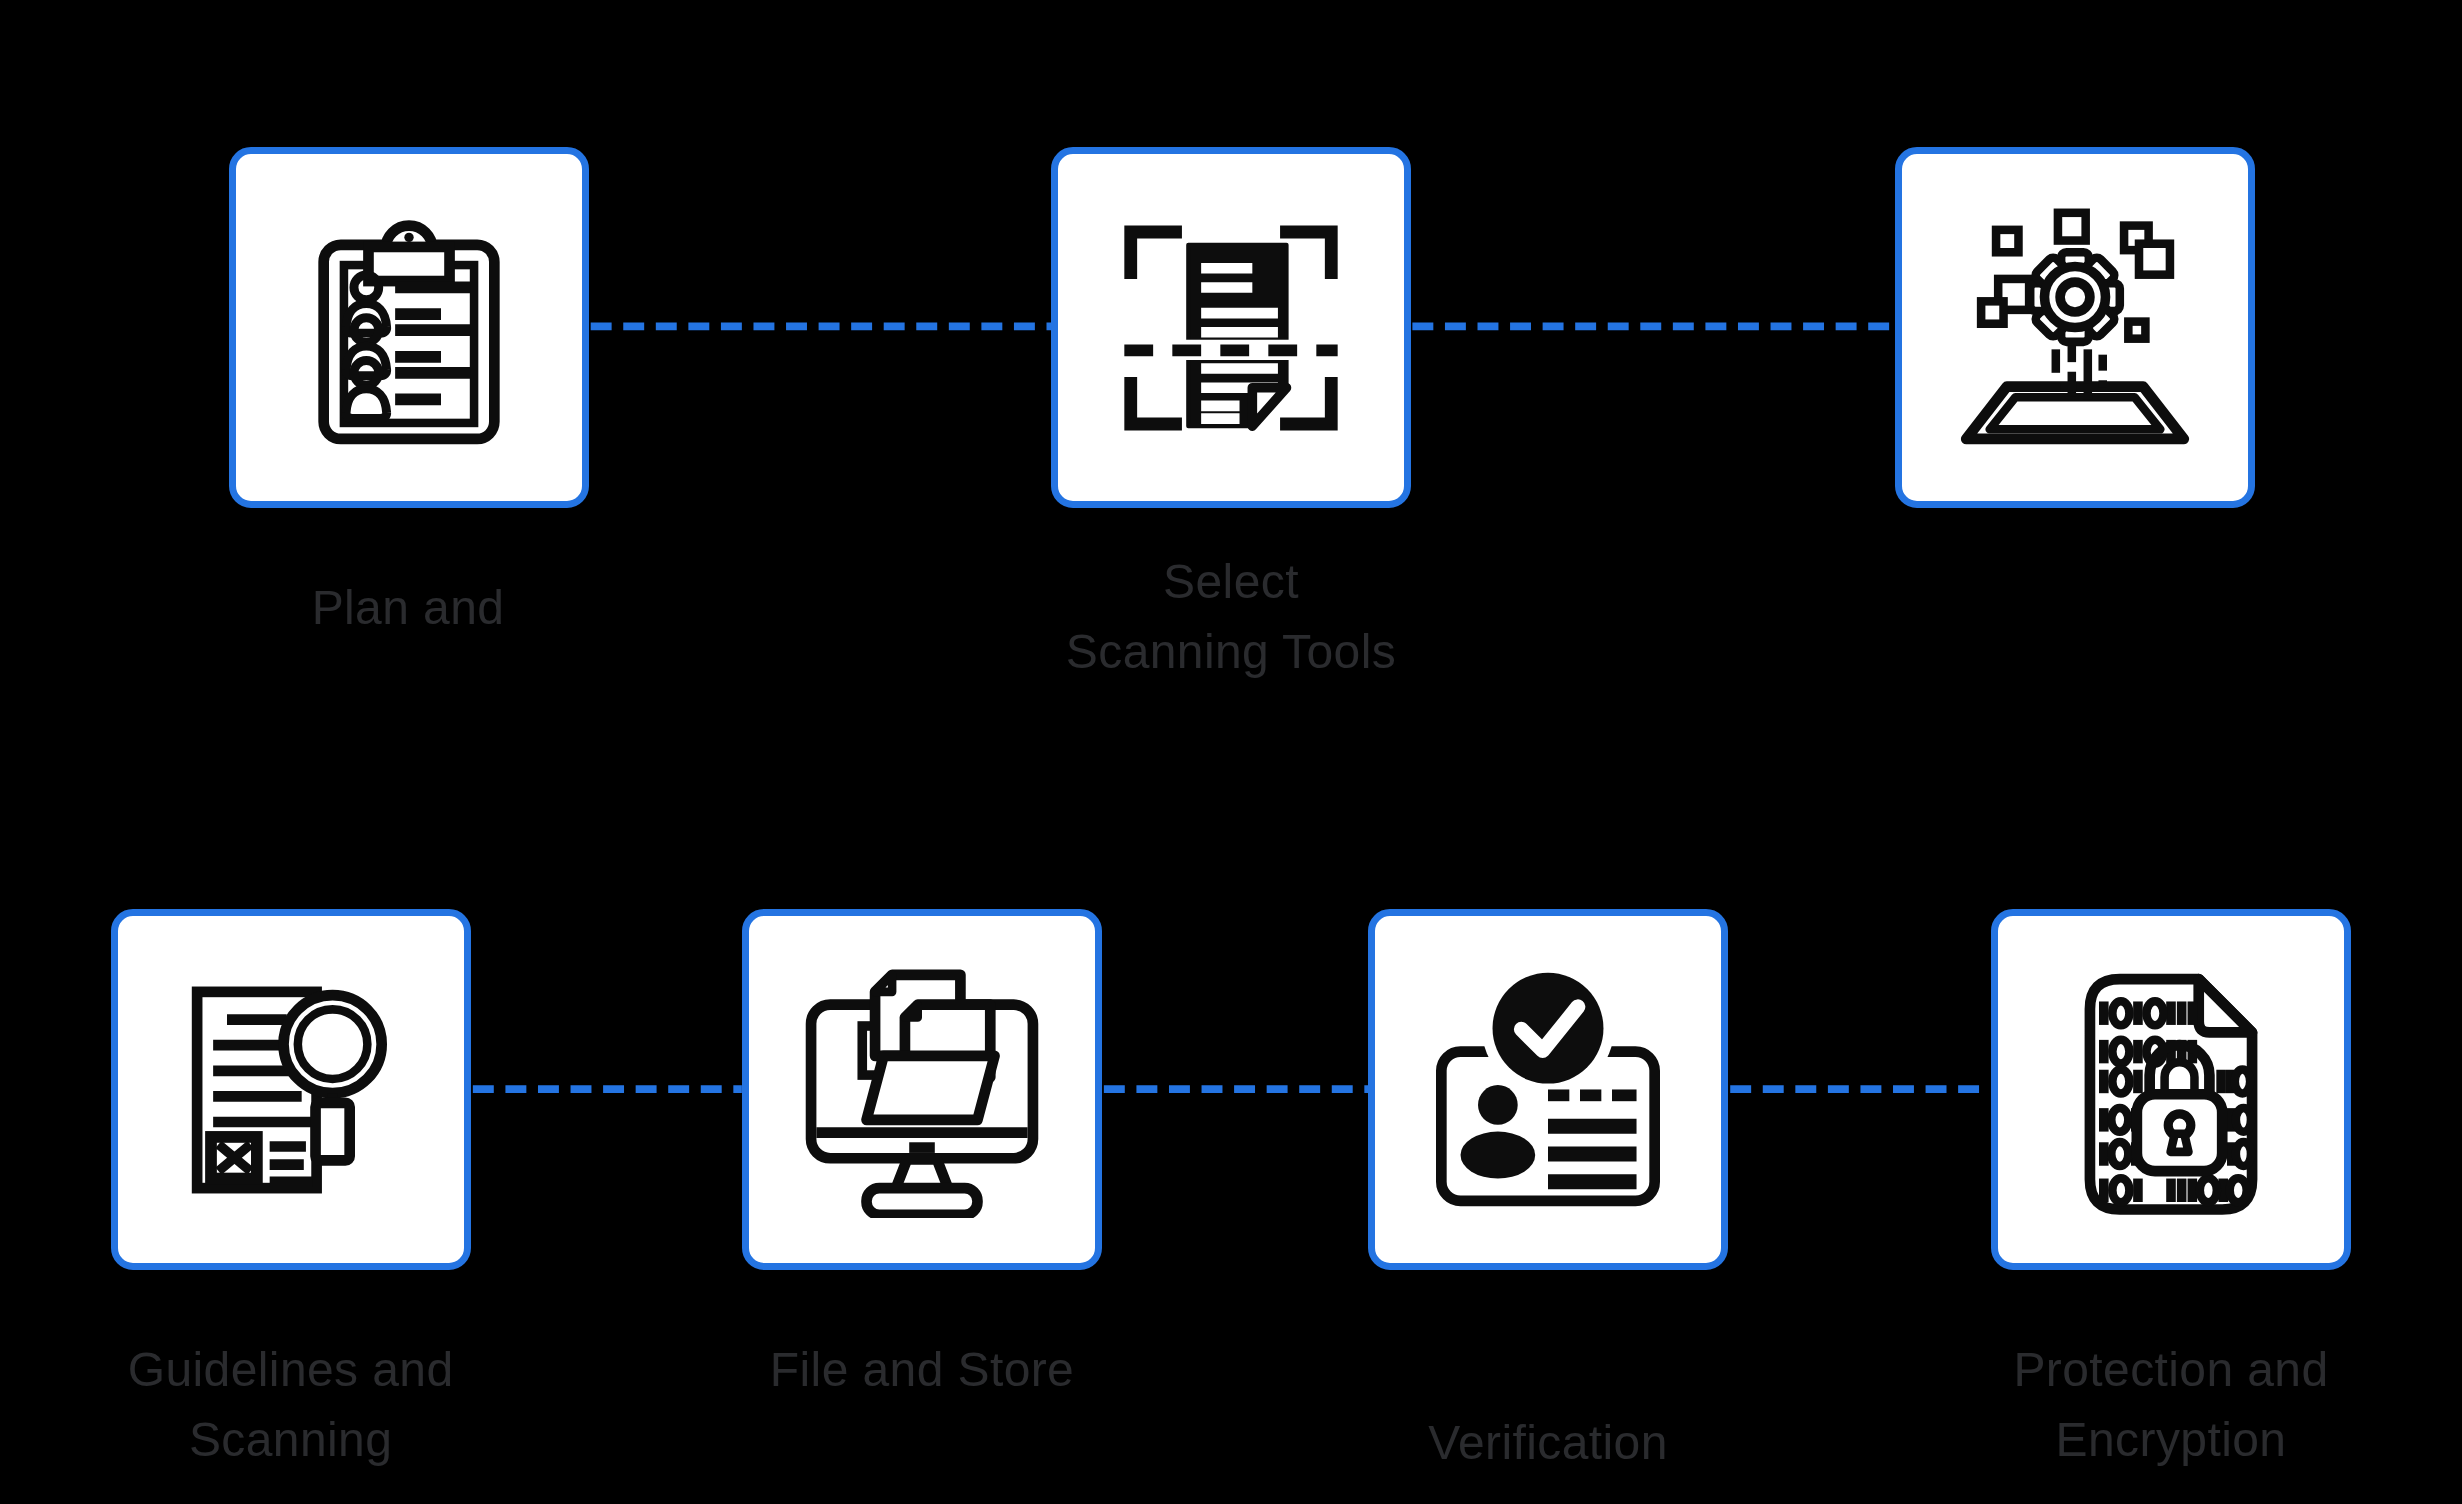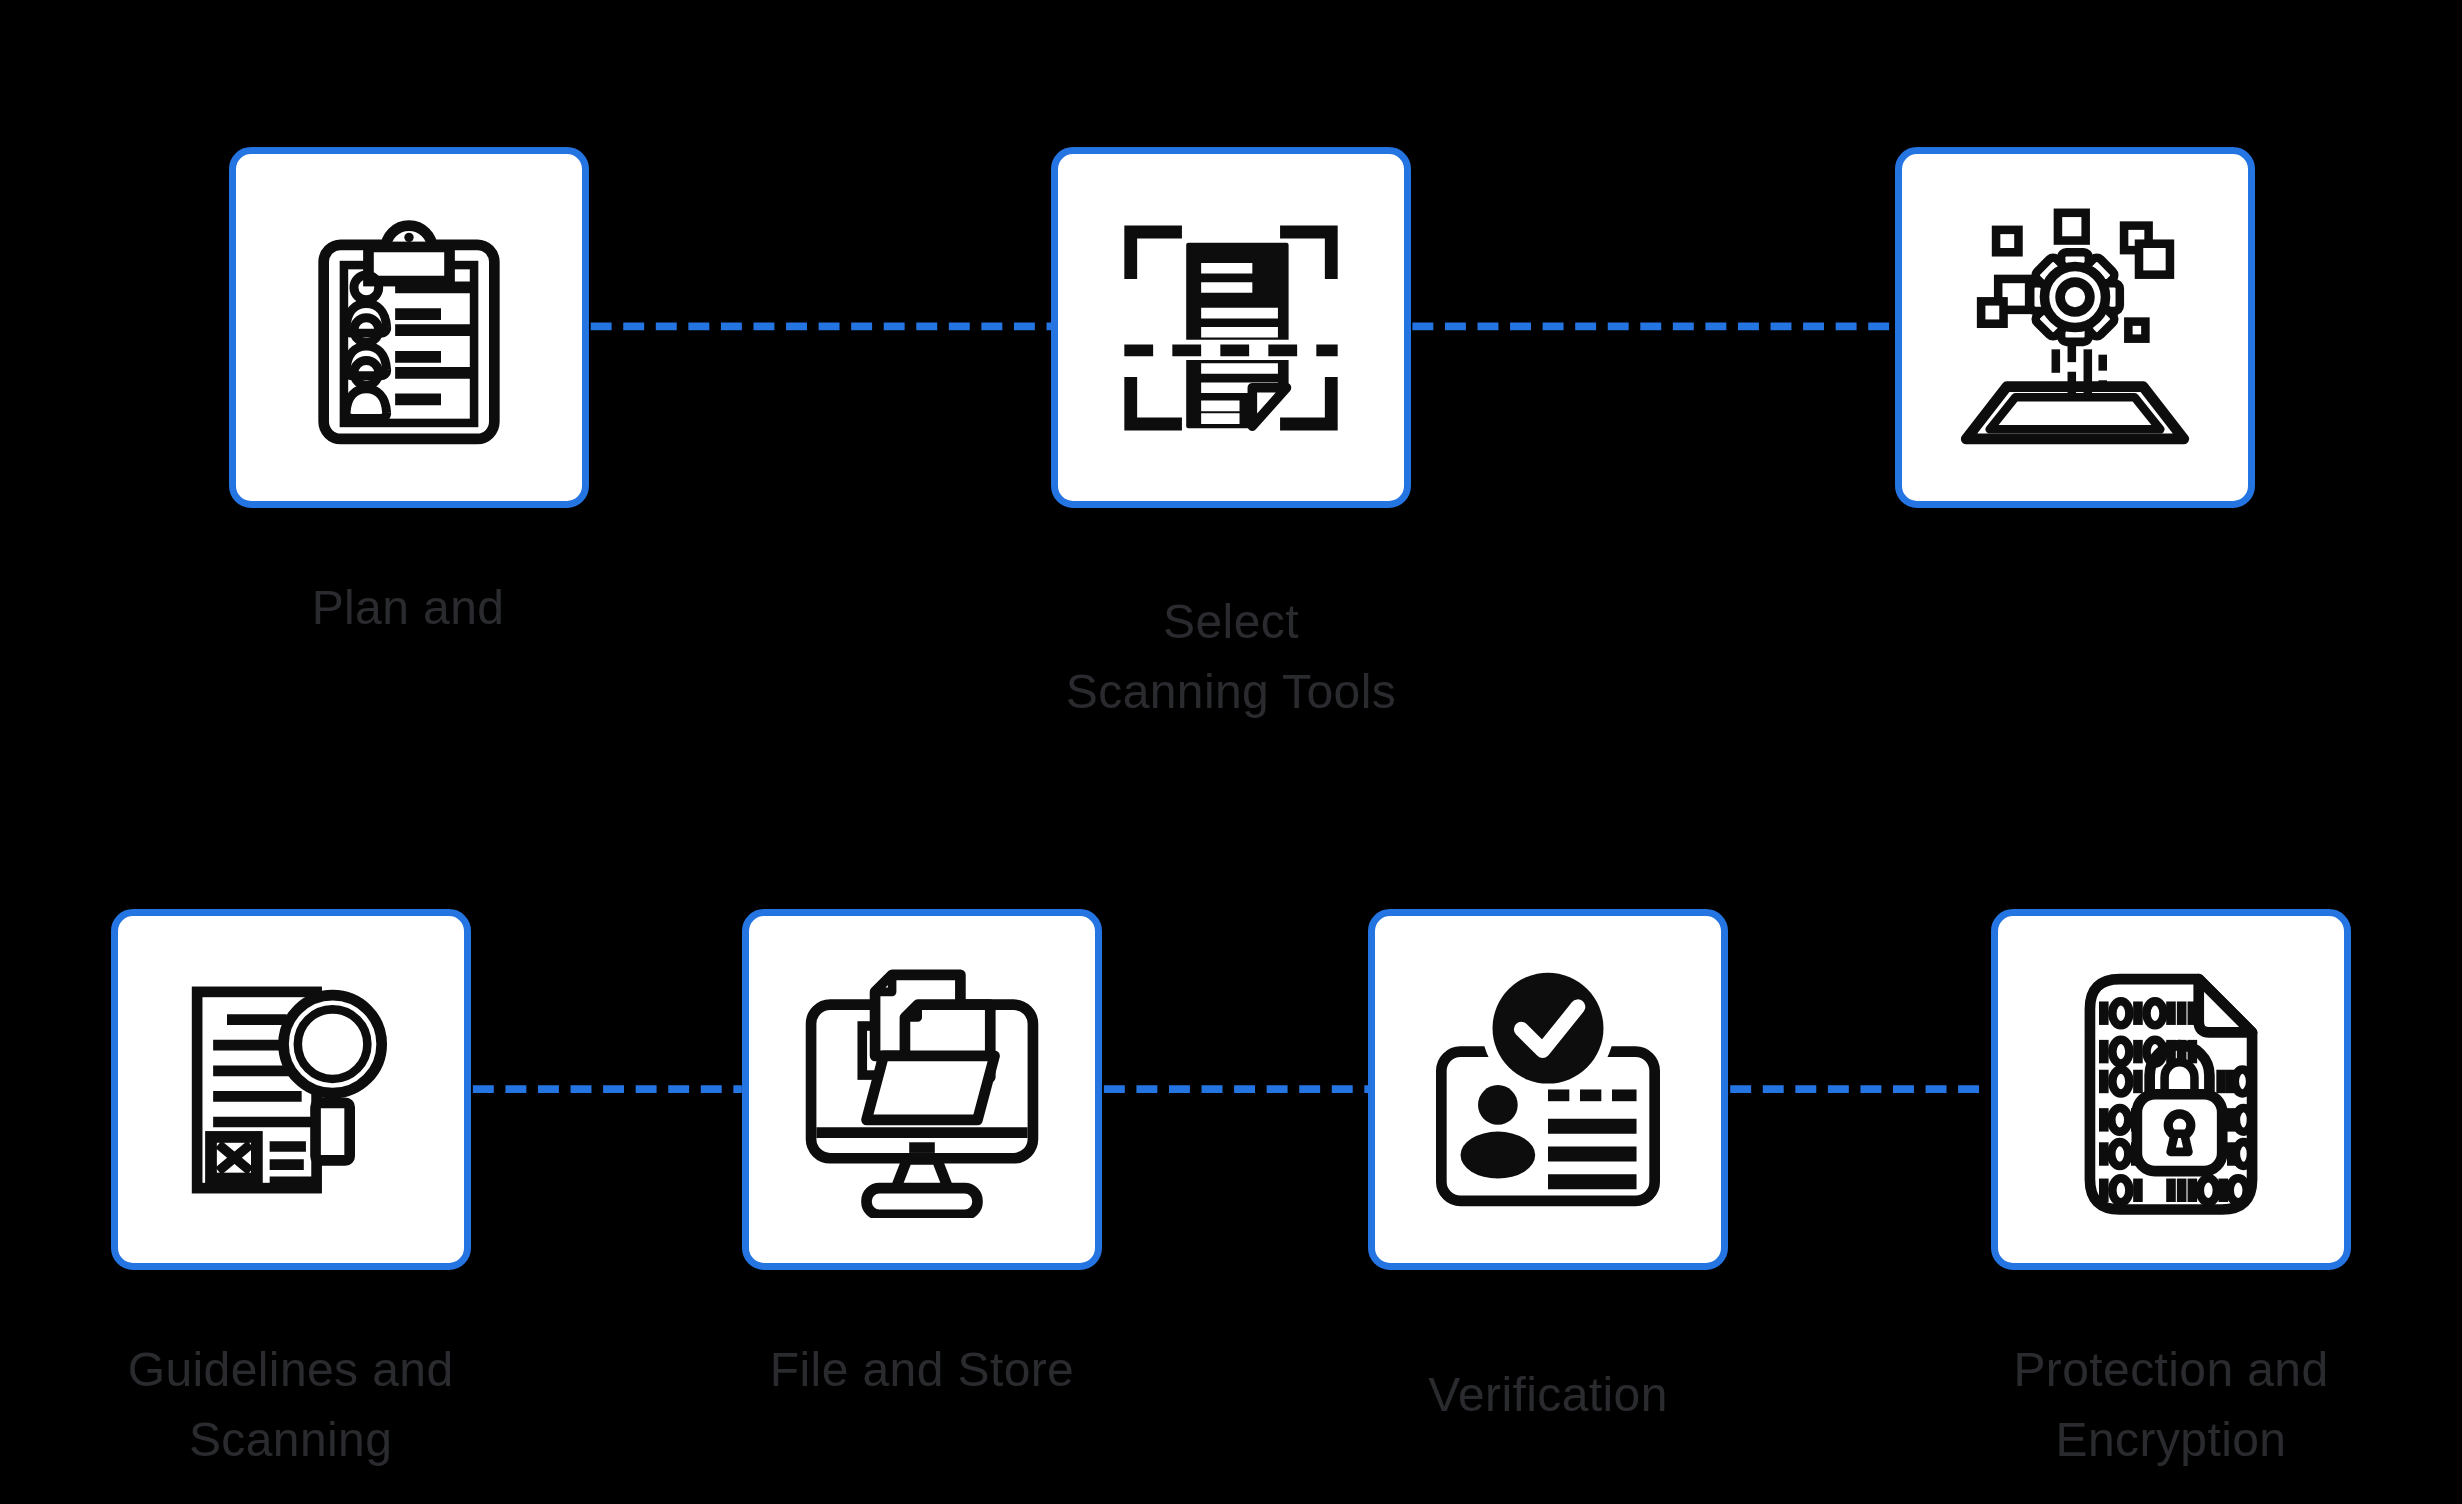--- a/index.html
+++ b/index.html
@@ -228,33 +228,33 @@
       <path d="M57,62 V54 A7,7 0 0 1 71,54 V62" stroke-width="4"></path>
       <rect x="44" y="62" width="40" height="36" rx="8.5" fill="#ffffff"></rect>
       <circle cx="64" cy="76.5" r="5.3" stroke-width="4.3" fill="#ffffff"></circle>
       <path d="M61.8,80.5 L59.8,89 H68.2 L66.2,80.5 Z" stroke-width="4" fill="#ffffff" stroke-linejoin="round"></path>
     </svg>
   </div>
 
   <div class="label" style="left:98px;top:573px">
     <div>Plan and</div>
   </div>
-  <div class="label" style="left:921px;top:587px">
+  <div class="label" style="left:921px;top:547px">
     <div>Select</div>
     <div>Scanning Tools</div>
   </div>
 
   <div class="label" style="left:-19.4px;top:1335px">
     <div>Guidelines and</div>
     <div>Scanning</div>
   </div>
   <div class="label" style="left:612px;top:1335px">
     <div>File and Store</div>
   </div>
-  <div class="label" style="left:1238px;top:1360px">
+  <div class="label" style="left:1238px;top:1408px">
     <div>Verification</div>
     <div></div>
   </div>
   <div class="label" style="left:1861px;top:1335px">
     <div>Protection and</div>
     <div>Encryption</div>
   </div>
 
 </div>
 

